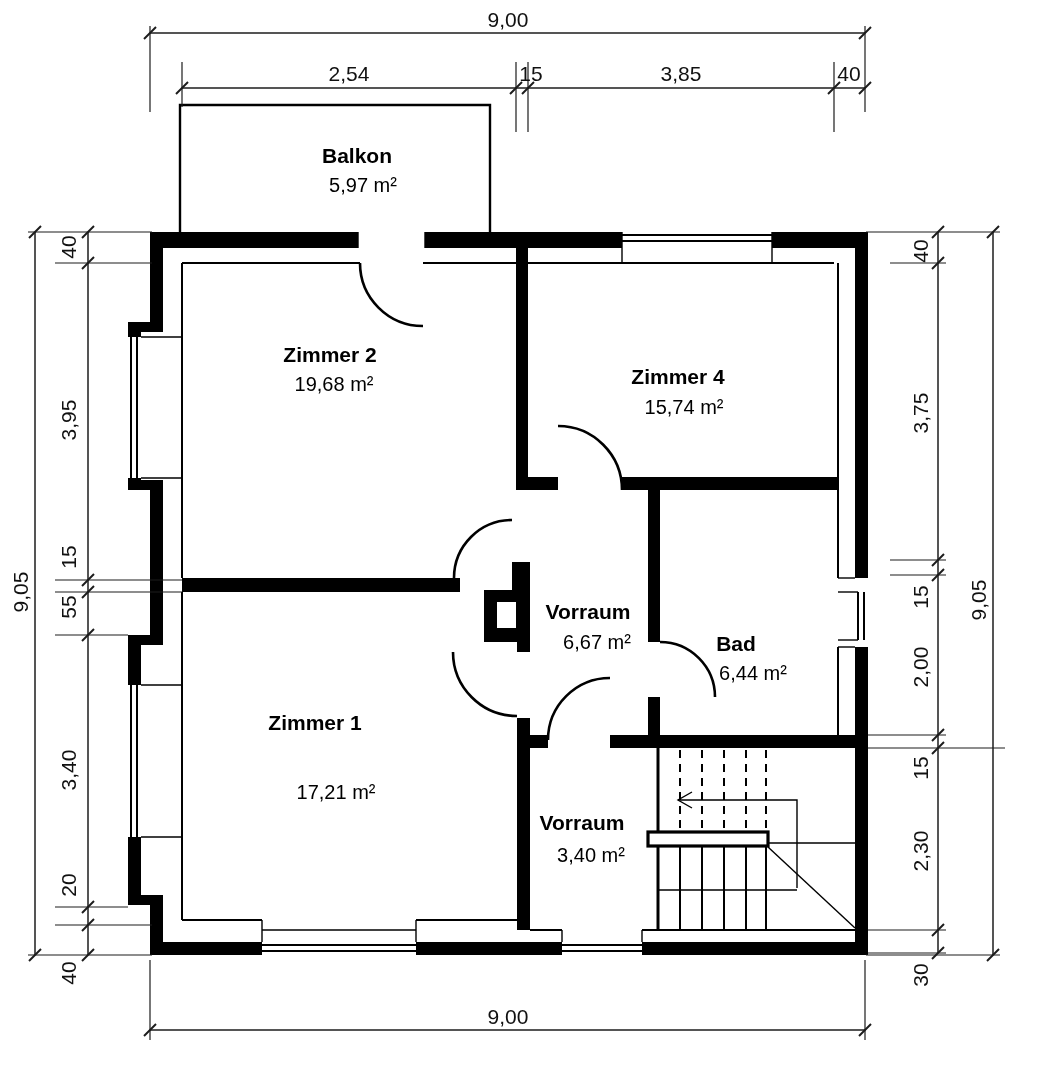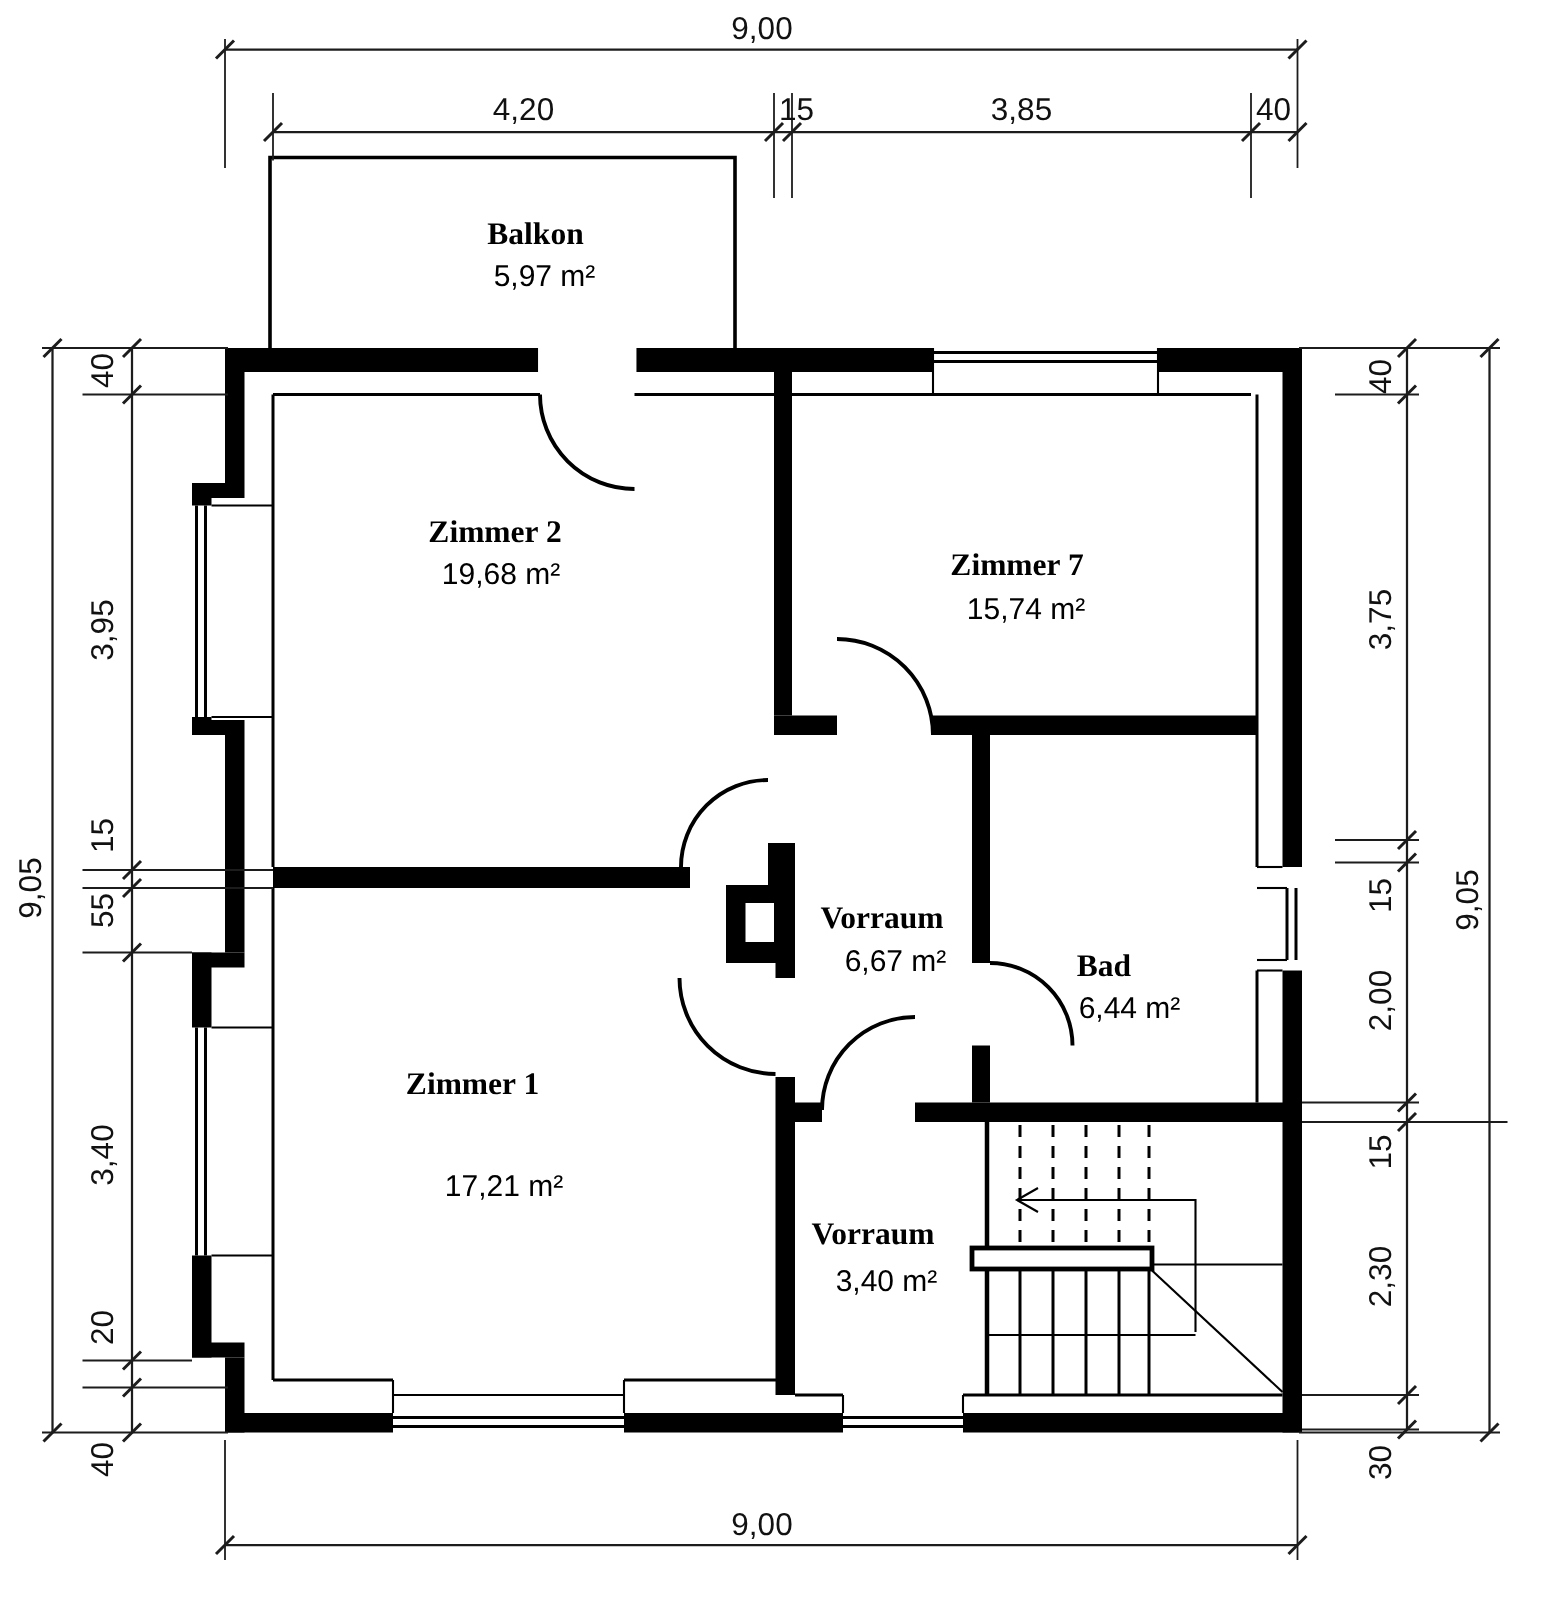--- a/index.html
+++ b/index.html
@@ -1,20 +1,20 @@
 <!DOCTYPE html>
 <html><head>
 <meta charset="utf-8">
 <style>
   html,body{margin:0;padding:0;background:#fff;}
   #stage{position:relative;width:1038px;height:1080px;background:#fff;overflow:hidden;
          font-family:"Liberation Sans",sans-serif;}
   #plan-svg{position:absolute;left:0;top:0;}
   .lbl{position:absolute;transform:translate(-50%,-50%);white-space:nowrap;color:#000;}
-  .room-name{font-weight:bold;font-size:21px;font-family:Liberation Serif, serif;}
+  .room-name{font-weight:bold;font-size:21px;}
   .room-area{font-size:20px;text-align:right;}
   .dim{font-size:21px;color:#111;}
   .rot{transform:translate(-50%,-50%) rotate(-90deg);}
 </style>
 </head>
 <body>
 
 <div id="stage">
 
 <svg id="plan-svg" width="1038" height="1080" viewBox="0 0 1038 1080">
@@ -226,33 +226,33 @@
         <line x1="987" y1="961" x2="999" y2="949"></line>
     <line x1="144" y1="1036" x2="156" y2="1024"></line>
         <line x1="859" y1="1036" x2="871" y2="1024"></line>
   </g>
 </svg>
 
 <div class="lbl room-name" style="left:357px;top:156px">Balkon</div>
 <div class="lbl room-area" style="left:363px;top:185px">5,97 m²</div>
 <div class="lbl room-name" style="left:330px;top:355px">Zimmer 2</div>
 <div class="lbl room-area" style="left:334px;top:384px">19,68 m²</div>
-<div class="lbl room-name" style="left:678px;top:377px">Zimmer 7</div>
+<div class="lbl room-name" style="left:678px;top:377px">Zimmer 4</div>
 <div class="lbl room-area" style="left:684px;top:407px">15,74 m²</div>
 <div class="lbl room-name" style="left:588px;top:612px">Vorraum</div>
 <div class="lbl room-area" style="left:597px;top:642px">6,67 m²</div>
 <div class="lbl room-name" style="left:736px;top:644px">Bad</div>
 <div class="lbl room-area" style="left:753px;top:673px">6,44 m²</div>
 <div class="lbl room-name" style="left:315px;top:723px">Zimmer 1</div>
 <div class="lbl room-area" style="left:336px;top:792px">17,21 m²</div>
 <div class="lbl room-name" style="left:582px;top:823px">Vorraum</div>
 <div class="lbl room-area" style="left:591px;top:855px">3,40 m²</div>
 
 <div class="lbl dim" style="left:508px;top:20px">9,00</div>
-<div class="lbl dim" style="left:349px;top:74px">4,20</div>
+<div class="lbl dim" style="left:349px;top:74px">2,54</div>
 <div class="lbl dim" style="left:531px;top:74px">15</div>
 <div class="lbl dim" style="left:681px;top:74px">3,85</div>
 <div class="lbl dim" style="left:849px;top:74px">40</div>
 <div class="lbl dim" style="left:508px;top:1017px">9,00</div>
 
 <div class="lbl dim rot" style="left:21px;top:592px">9,05</div>
 <div class="lbl dim rot" style="left:69px;top:247px">40</div>
 <div class="lbl dim rot" style="left:69px;top:420px">3,95</div>
 <div class="lbl dim rot" style="left:69px;top:557px">15</div>
 <div class="lbl dim rot" style="left:69px;top:607px">55</div>

